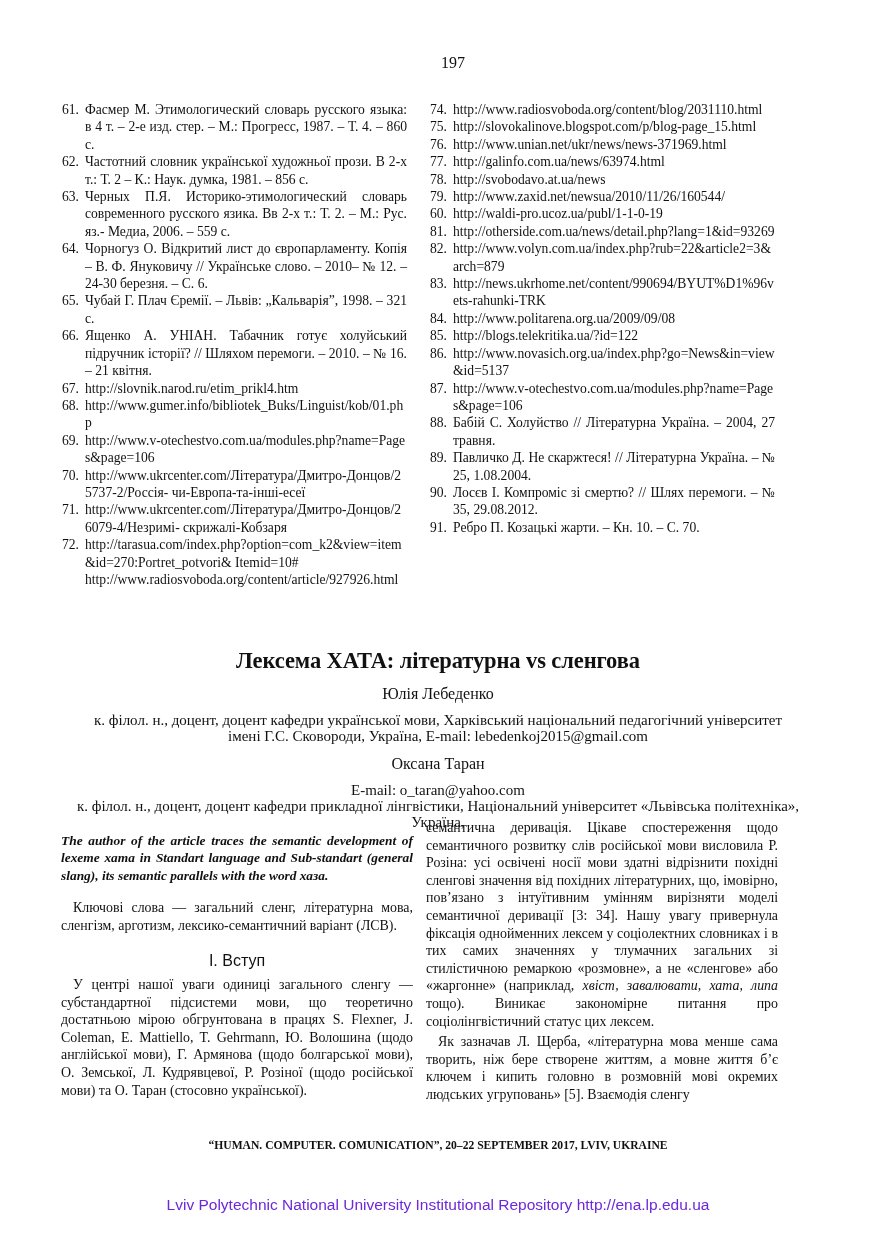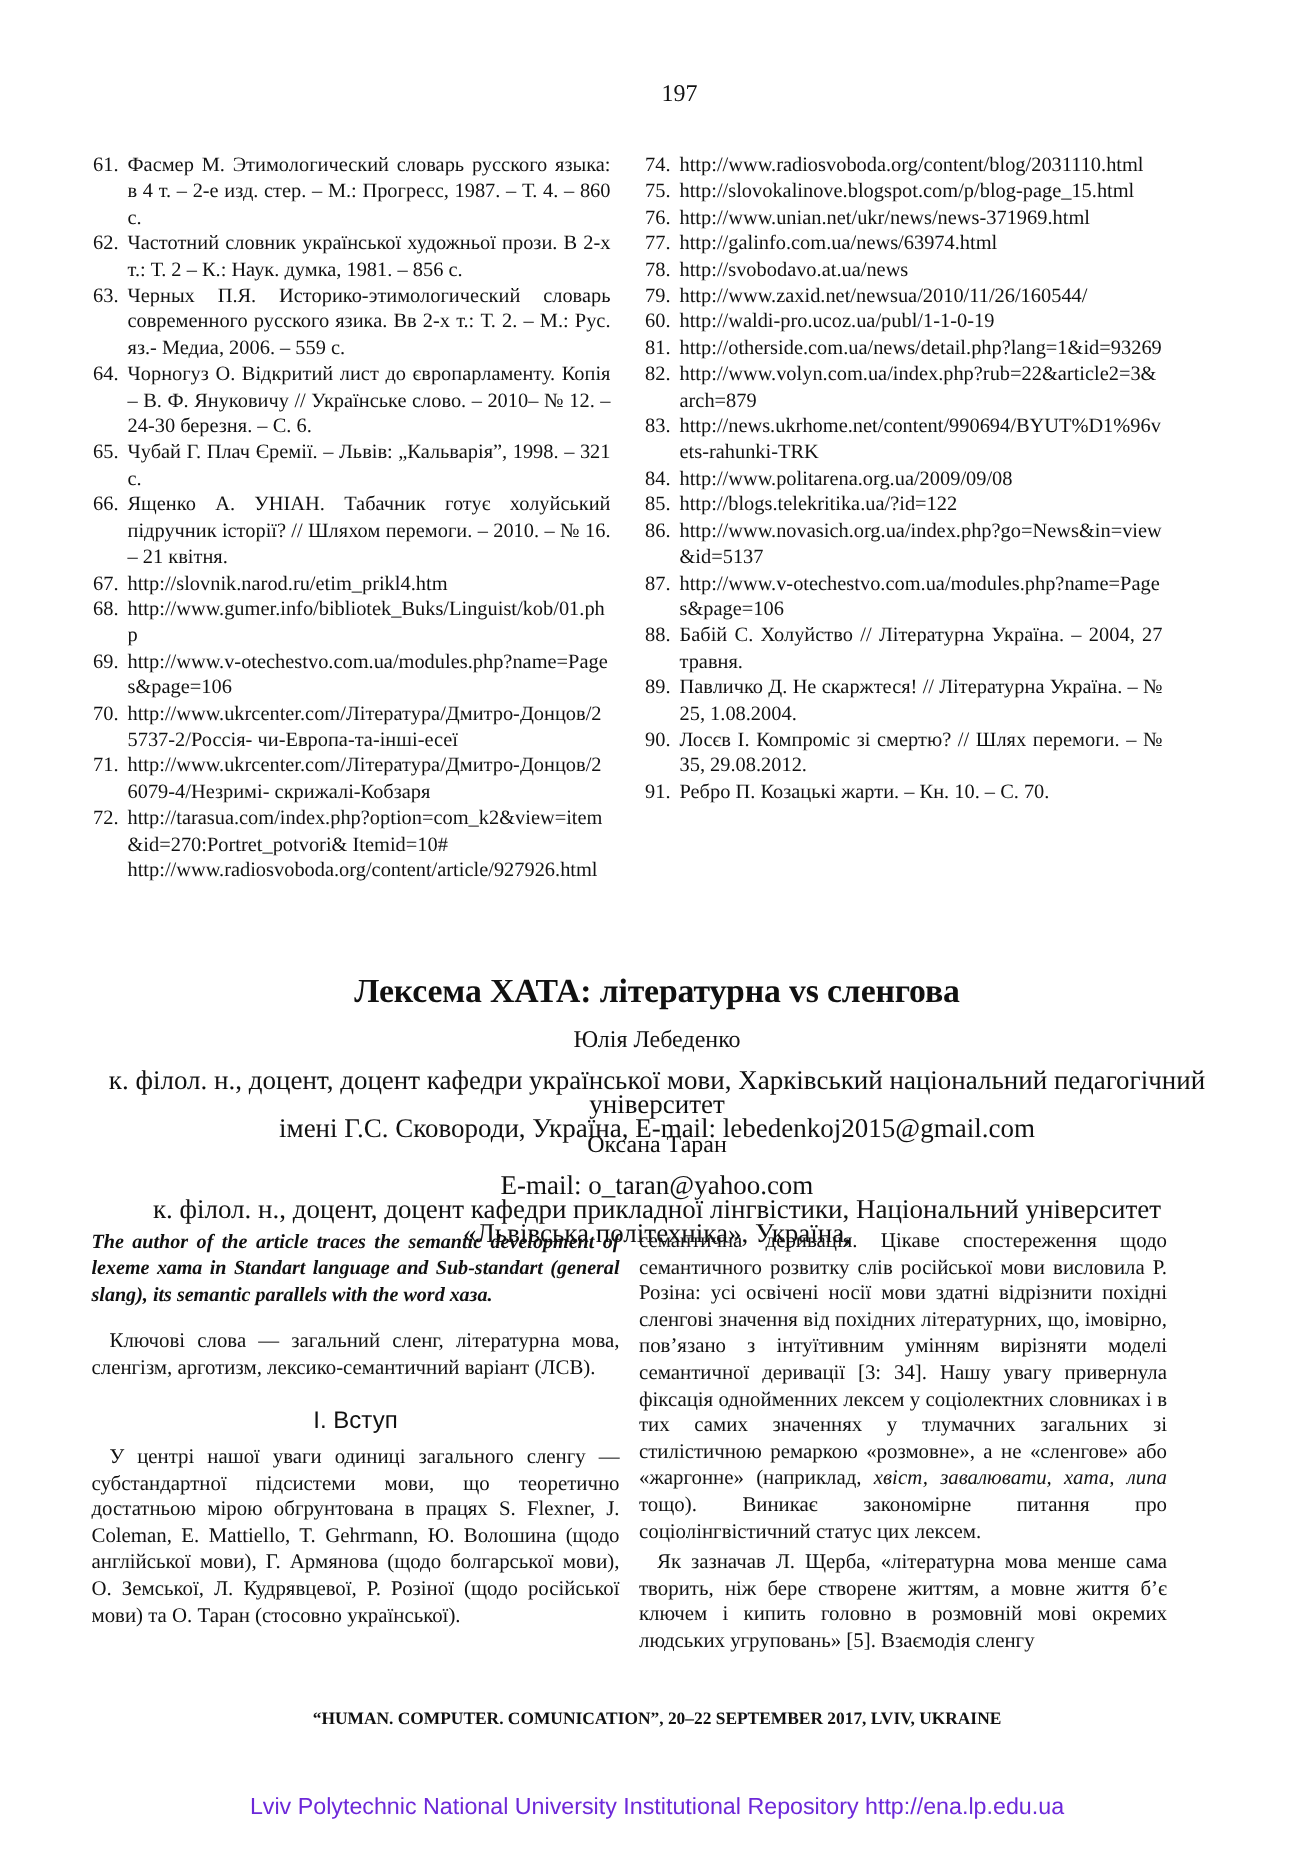--- a/index.html
+++ b/index.html
@@ -24,26 +24,26 @@
     .ref-text.just { word-break: normal; text-align: justify; text-align-last: left; }
     .title {
       position: absolute; top: 648px; left: 0; width: 876px; text-align: center;
       font-weight: bold; font-size: 22.5px; letter-spacing: -0.1px;
     }
     .author {
       position: absolute; left: 0; width: 876px; text-align: center; font-size: 16px;
     }
     .affil {
       position: absolute; left: 60px; width: 756px; text-align: center;
-      font-size: 18px; line-height: 16px;
+      font-size: 15px; line-height: 16px;
     }
     .body-col {
       position: absolute; top: 819px; width: 352px; font-size: 13.9px; line-height: 17.6px;
     }
-    .body-left { left: 61px; }
+    .body-left { left: 61px; margin-top: 13px; }
     .body-right { left: 426px; }
     .abstract { font-weight: bold; font-style: italic; text-align: justify; font-size: 13.4px; line-height: 17.4px; }
     .para { text-align: justify; text-indent: 12px; margin: 0; }
     .keywords { margin-top: 15px; }
     .section-heading {
       text-align: center; font-family: "Liberation Sans", "DejaVu Sans", sans-serif;
       font-size: 16px; margin: 18px 0 6px 0;
     }
     .para + .para { margin-top: 3px; }
     .footer {

